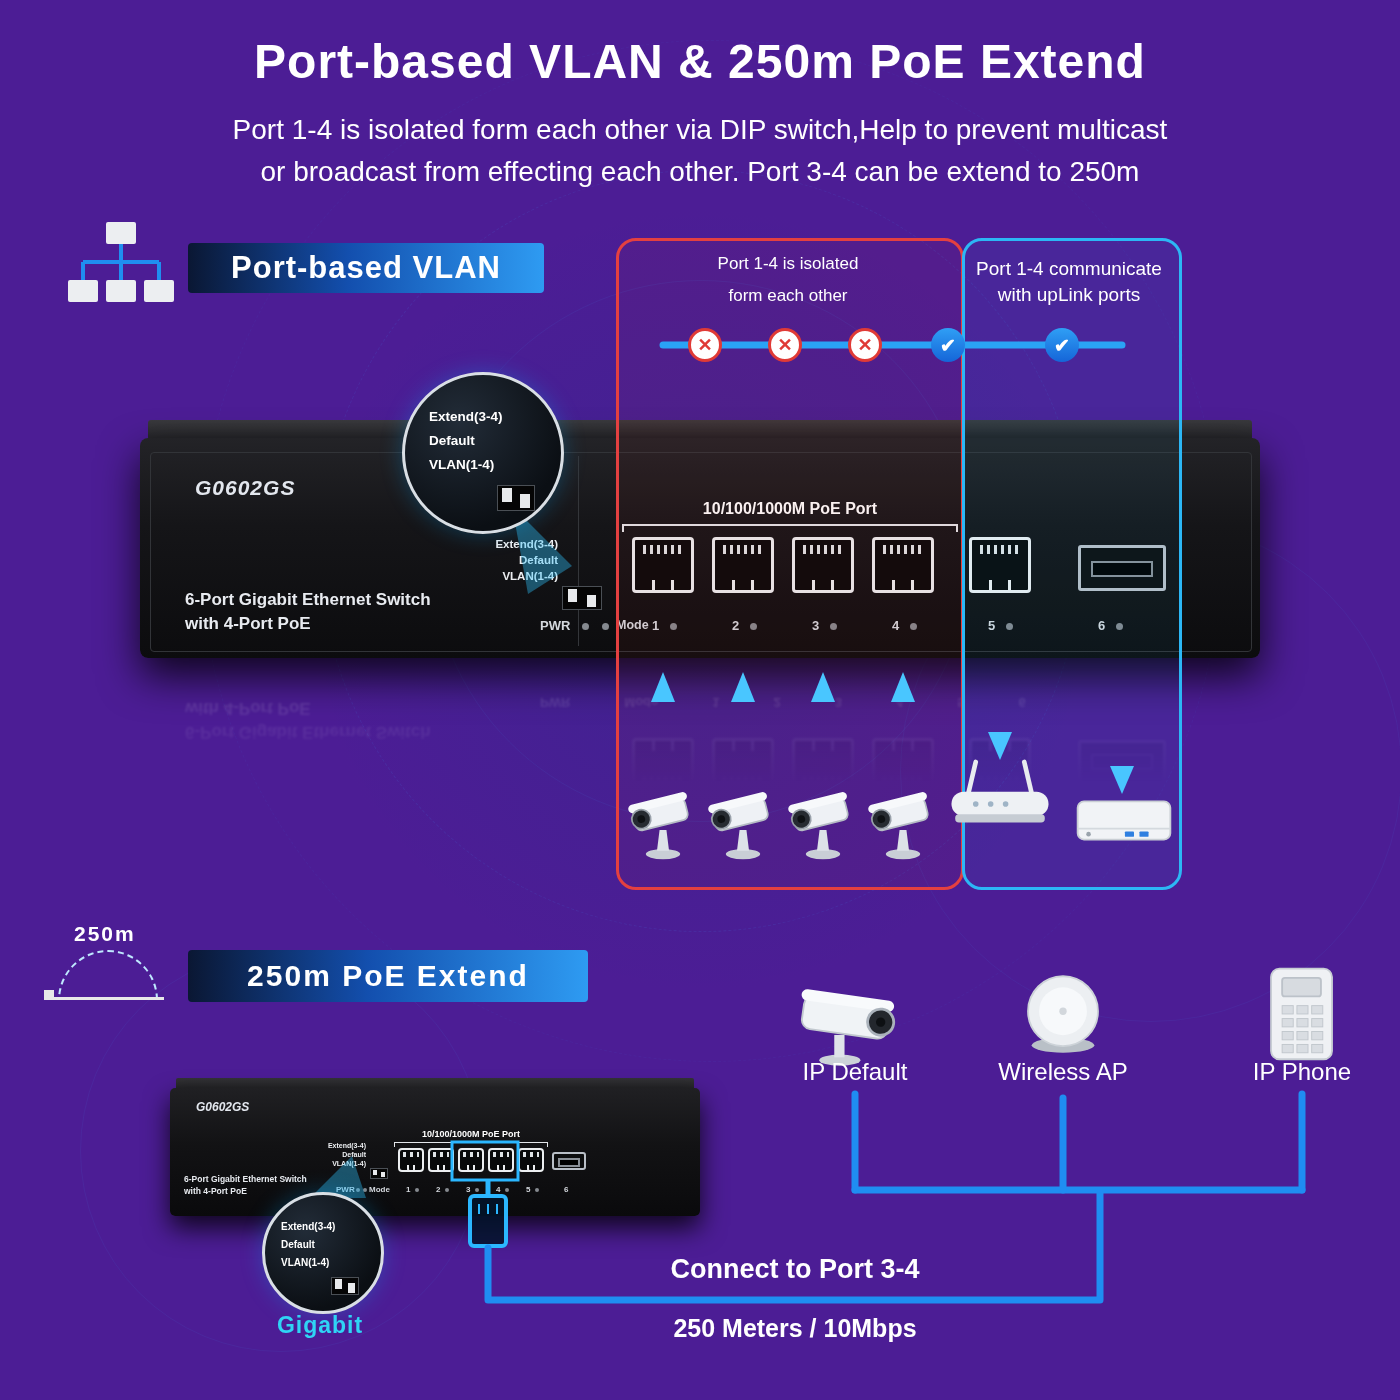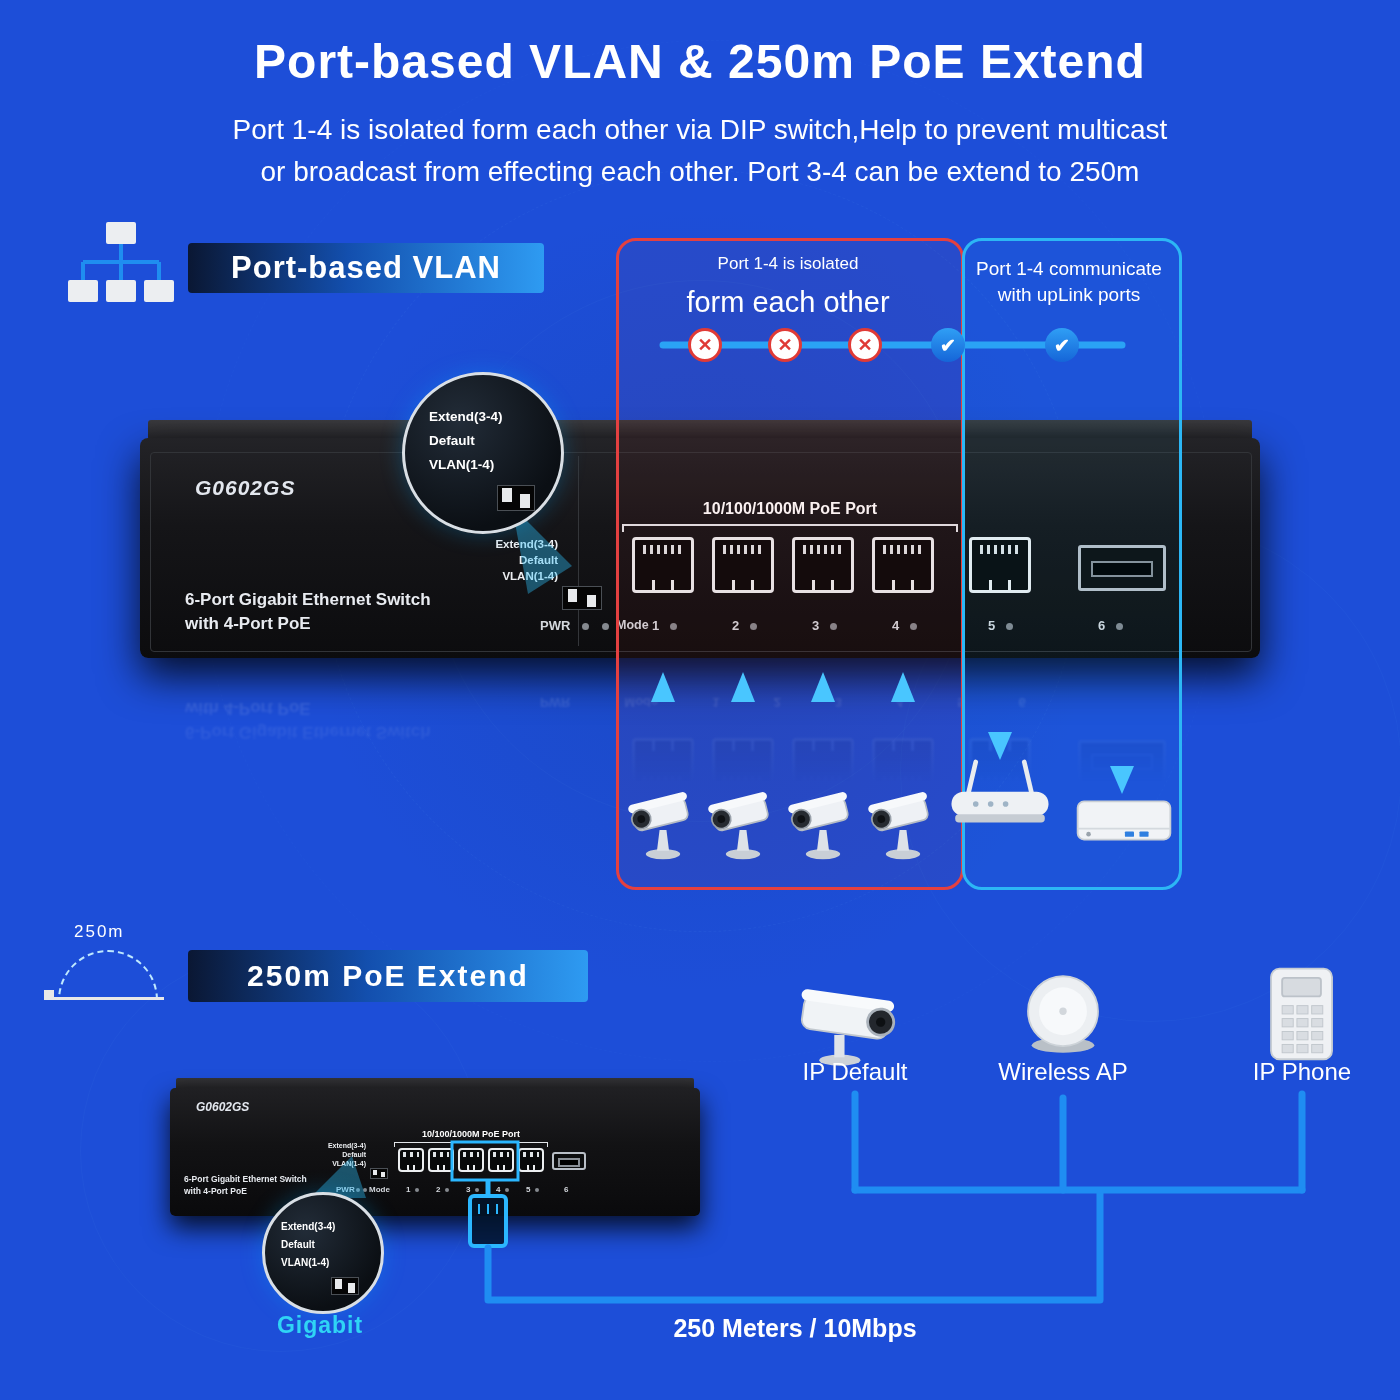--- a/index.html
+++ b/index.html
@@ -1,16 +1,16 @@
 <!DOCTYPE html>
 <html><head>
 <meta charset="utf-8">
 <style>
   html,body{margin:0;padding:0;background:#000;}
-  .canvas{position:relative;width:1400px;height:1400px;background:#1d4ed8;overflow:hidden;
+  .canvas{position:relative;width:1400px;height:1400px;background:#4c1d95;overflow:hidden;
           font-family:"Liberation Sans",sans-serif;}
   .abs{position:absolute;}
   .t{position:absolute;color:#fff;font-family:"Liberation Sans",sans-serif;}
   .ctr{text-align:center;}
   .ring{position:absolute;border-radius:50%;pointer-events:none;}
   .banner{position:absolute;display:flex;align-items:center;justify-content:center;color:#fff;
           font-weight:700;background:linear-gradient(90deg,#0a1733 0%,#134fae 45%,#2e9bf2 100%);
           border-radius:4px;letter-spacing:1px;}
   .obox{position:absolute;border-radius:20px;}
   .circle-zoom{position:absolute;border-radius:50%;border:3px solid #d9dfe5;
@@ -168,21 +168,21 @@
   <div class="led-dot sm" style="left:475px;top:1188px;"></div>
   <div class="led" style="left:496px;top:1185px;font-size:8px;">4</div>
   <div class="led-dot sm" style="left:505px;top:1188px;"></div>
   <div class="led" style="left:526px;top:1185px;font-size:8px;">5</div>
   <div class="led-dot sm" style="left:535px;top:1188px;"></div>
   <div class="led" style="left:564px;top:1185px;font-size:8px;">6</div>
 
   <div class="obox" style="left:616px;top:238px;width:342px;height:646px;border:3px solid #e44040;background:rgba(190,40,40,.07);"></div>
   <div class="obox" style="left:962px;top:238px;width:214px;height:646px;border:3px solid #2cb7f5;background:rgba(41,182,246,.06);"></div>
   <div class="t ctr" style="left:620px;top:254px;width:336px;font-size:17px;">Port 1-4 is isolated</div>
-  <div class="t ctr" style="left:620px;top:286px;width:336px;font-size:29px;">form each other</div>
+  <div class="t ctr" style="left:620px;top:286px;width:336px;font-size:17px;">form each other</div>
   <div class="t ctr" style="left:966px;top:258px;width:206px;font-size:19px;">Port 1-4 communicate</div>
   <div class="t ctr" style="left:966px;top:284px;width:206px;font-size:19px;">with upLink ports</div>
 
   <svg class="abs" width="1400" height="1400" style="left:0;top:0;pointer-events:none;">
     <defs>
       <linearGradient id="lgv" x1="0" y1="0" x2="0" y2="1">
         <stop offset="0" stop-color="#4fd2ff"></stop>
           <stop offset="1" stop-color="#0d5fe8"></stop>
       </linearGradient>
     </defs>
@@ -303,21 +303,21 @@
   <div class="abs" style="left:1074px;top:792px;">
     <svg width="100" height="57" viewBox="0 0 110 62">
         <rect x="4" y="10" width="102" height="42" rx="7" fill="#f1f3f6" stroke="#c9ced4" stroke-width="2"></rect>
         <line x1="4" y1="40" x2="106" y2="40" stroke="#d4d9de" stroke-width="2"></line>
         <rect x="56" y="43" width="10" height="6" rx="1" fill="#2f7fe0"></rect>
         <rect x="72" y="43" width="10" height="6" rx="1" fill="#2f7fe0"></rect>
         <circle cx="16" cy="46" r="2.5" fill="#9aa3ac"></circle>
       </svg>
   </div>
 
-  <div class="t" style="left:74px;top:922px;font-size:17px;font-weight:400;letter-spacing:2px;">250m</div>
+  <div class="t" style="left:74px;top:922px;font-size:21px;font-weight:700;letter-spacing:2px;">250m</div>
   <div class="abs" style="left:58px;top:950px;width:96px;height:48px;border:2px dashed #bfe9ff;border-bottom:none;border-radius:96px 96px 0 0;"></div>
   <div class="abs" style="left:48px;top:997px;width:116px;height:3px;background:#e8e8e8;"></div>
   <div class="abs" style="left:44px;top:990px;width:10px;height:10px;background:#e8e8e8;"></div>
 
   <div class="banner" style="left:188px;top:950px;width:400px;height:52px;font-size:30px;letter-spacing:2px;">
     <span>250m PoE Extend</span>
   </div>
 
   <div class="abs" style="left:782px;top:972px;">
     <svg width="140" height="96" viewBox="0 0 150 100">
@@ -362,15 +362,16 @@
   <div class="t ctr" style="left:1222px;top:1058px;width:160px;font-size:24px;">IP Phone</div>
 
   <div class="circle-zoom" style="left:262px;top:1192px;width:116px;height:116px;">
     <div class="t" style="left:16px;top:26px;font-size:10px;font-weight:700;">Extend(3-4)</div>
     <div class="t" style="left:16px;top:44px;font-size:10px;font-weight:700;">Default</div>
     <div class="t" style="left:16px;top:62px;font-size:10px;font-weight:700;">VLAN(1-4)</div>
     <div class="dip" style="left:66px;top:82px;width:26px;height:16px;"></div>
   </div>
   <div class="t ctr" style="left:258px;top:1312px;width:124px;font-size:23px;font-weight:700;color:#2fd4f5;letter-spacing:1px;">Gigabit</div>
 
+  <div class="t ctr" style="left:500px;top:1254px;width:590px;font-size:27px;font-weight:700;">Connect to Port 3-4</div>
   <div class="t ctr" style="left:500px;top:1314px;width:590px;font-size:25px;font-weight:700;">250 Meters / 10Mbps</div>
 
 </div>
 
 </body></html>

